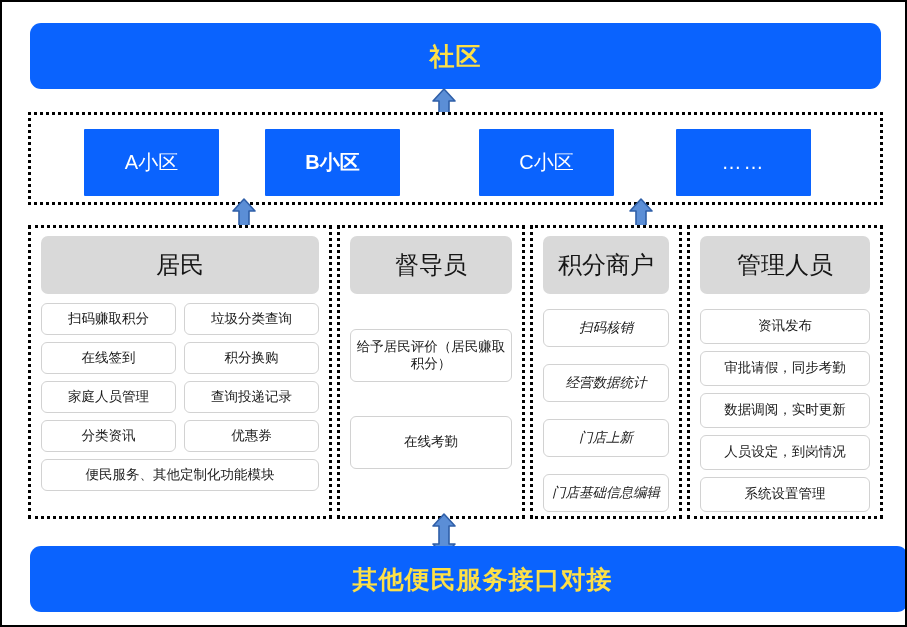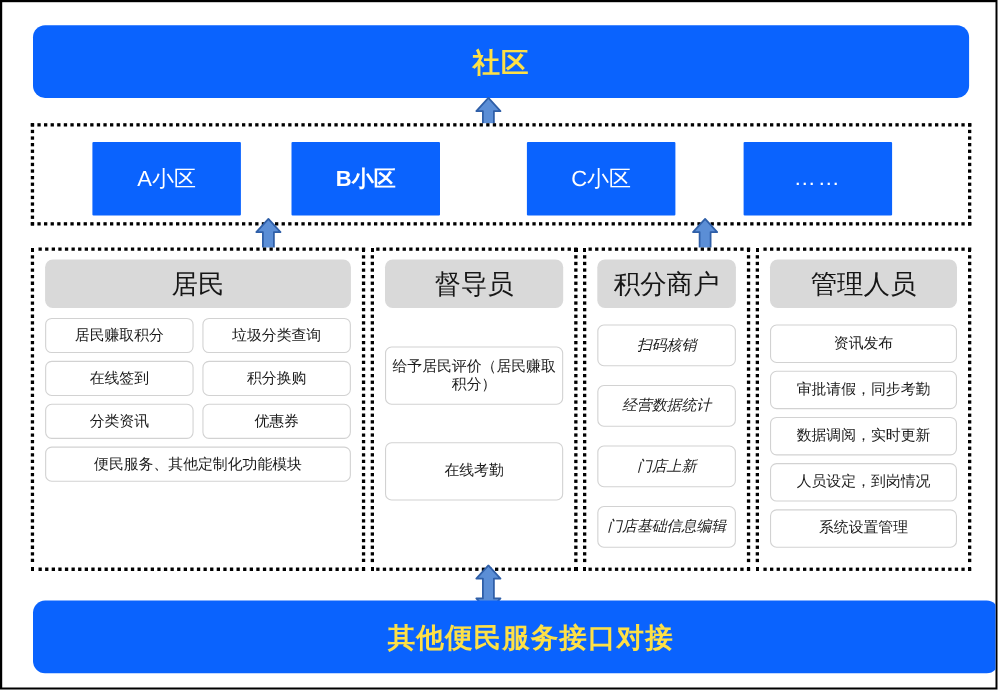--- a/index.html
+++ b/index.html
@@ -76,21 +76,21 @@
     padding: 8px 10px 0 10px;
   }
   #role-col-0 { left: 26px;  width: 304px; }
   #role-col-1 { left: 335px; width: 188px; }
   #role-col-2 { left: 528px; width: 152px; }
   #role-col-3 { left: 685px; width: 196px; }
 
   .role-header {
     background: #d9d9d9;
     border-radius: 7px;
-    height: 44px;
+    height: 58px;
     display: flex;
     align-items: center;
     justify-content: center;
     font-size: 24px;
     color: #161616;
     margin-bottom: 9px;
   }
 
   .items-wrap {
     display: flex;
@@ -183,26 +183,30 @@
       <polygon points="13,1 24,13 18,13 18,31 24,31 13,43 2,31 8,31 8,13 2,13" fill="#5b8ed6" stroke="#2f5fa8" stroke-width="1.6" stroke-linejoin="round"></polygon>
     </svg>
   </div>
 
   <div class="role-col" id="role-col-0">
     <div class="role-header">
       <span>居民</span>
     </div>
     <div class="items-wrap">
       <div class="items-row">
-        <div class="item-box">居民赚取积分</div>
+        <div class="item-box">扫码赚取积分</div>
         <div class="item-box">垃圾分类查询</div>
       </div>
       <div class="items-row">
         <div class="item-box">在线签到</div>
         <div class="item-box">积分换购</div>
+      </div>
+      <div class="items-row">
+        <div class="item-box">家庭人员管理</div>
+        <div class="item-box">查询投递记录</div>
       </div>
       <div class="items-row">
         <div class="item-box">分类资讯</div>
         <div class="item-box">优惠券</div>
       </div>
       <div class="items-row">
         <div class="item-box full">便民服务、其他定制化功能模块</div>
       </div>
     </div>
   </div>

